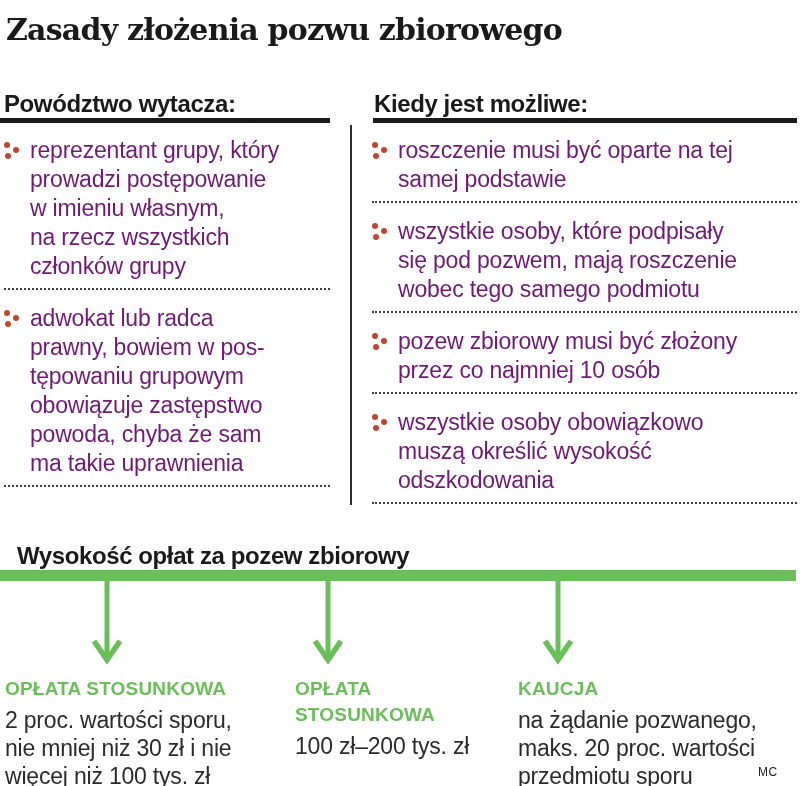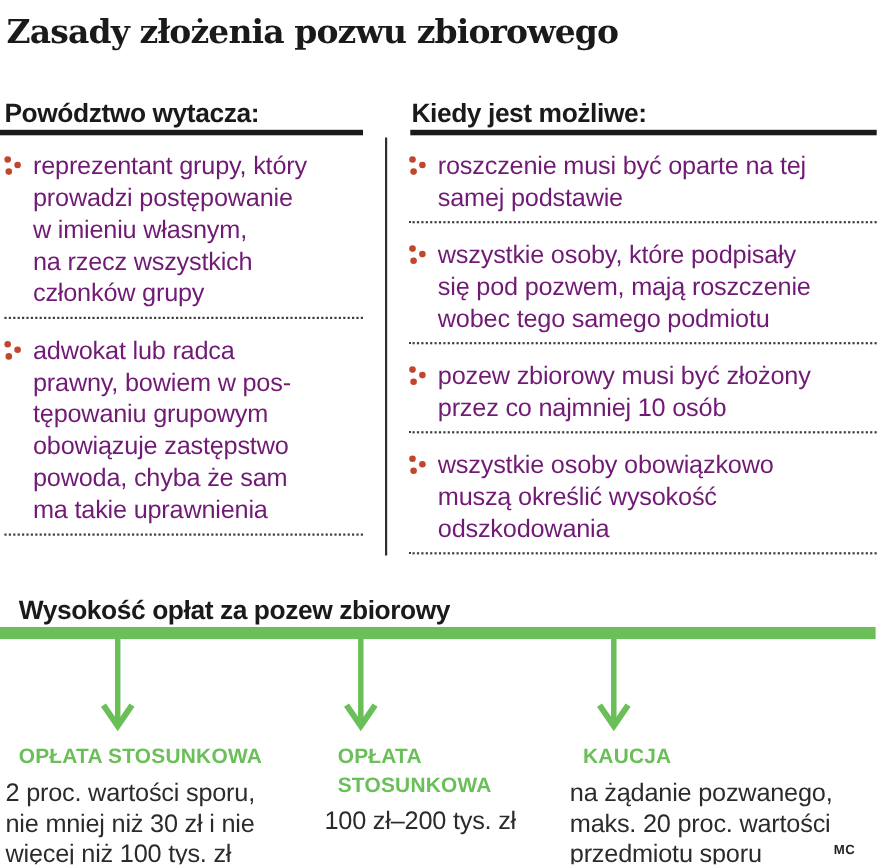--- a/index.html
+++ b/index.html
@@ -125,21 +125,21 @@
   .arrow-1 { left: 89px; }
   .arrow-2 { left: 310px; }
   .arrow-3 { left: 540px; }
 
   .fee-col { position: absolute; top: 676px; }
   .fee-col-1 { left: 5px;   width: 284px; }
   .fee-col-2 { left: 295px; width: 214px; }
   .fee-col-3 { left: 518px; width: 282px; }
 
   .fee-label {
-    margin: 0 0 4px 12px;
+    margin: 0 0 4px 0;
     font-size: 19px;
     line-height: 26px;
     font-weight: bold;
     letter-spacing: 0.2px;
     white-space: pre-line;
     color: var(--green, #6abf58);
   }
   .fee-desc {
     margin: 0;
     font-size: 23px;
@@ -147,21 +147,21 @@
     letter-spacing: -0.2px;
     white-space: pre-line;
     color: #2b2b2b;
   }
 
   .credit {
     position: absolute;
     left: 758px;
     top: 765px;
     font-size: 12px;
-    font-weight: bold;
+    font-weight: normal;
     letter-spacing: 0.5px;
     color: #222;
     text-align: right;
   }
 </style>
 </head>
 <body>
 
 <div class="page">
 

